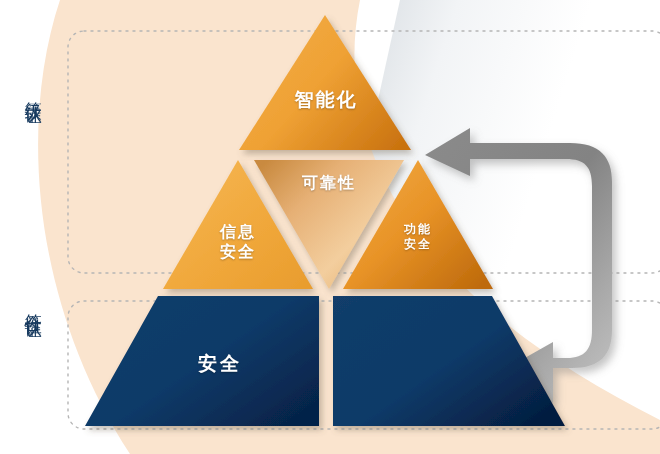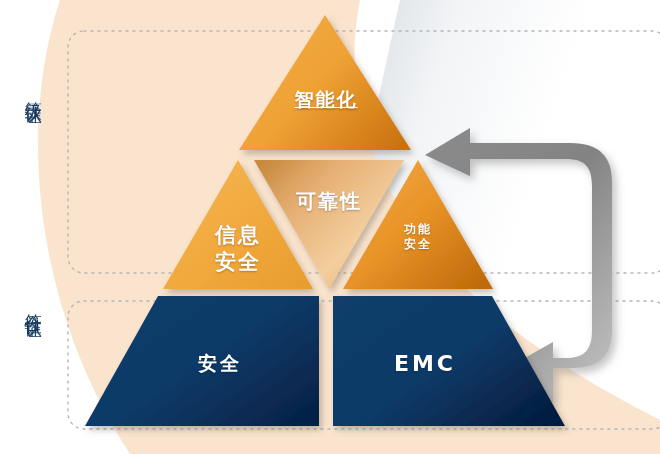--- a/index.html
+++ b/index.html
@@ -45,23 +45,23 @@
   .blk-text {
     position: absolute;
     color: #ffffff;
     font-weight: bold;
     text-align: center;
     white-space: pre-line;
     text-shadow: 0 1px 2px rgba(0,0,0,0.28);
     pointer-events: none;
     line-height: 1.28;
   }
-  #t-smart   { left: 268px; top: 88px;  width: 116px; font-size: 19px; letter-spacing: 2px; text-decoration: underline; }
-  #t-reli    { left: 283px; top: 189px; width: 92px;  font-size: 20px; letter-spacing: 2px; }
-  #t-infosec { left: 198px; top: 222px; width: 80px;  font-size: 21px; letter-spacing: 2px; }
+  #t-smart   { left: 268px; top: 88px;  width: 116px; font-size: 19px; letter-spacing: 2px; }
+  #t-reli    { left: 283px; top: 173px; width: 92px;  font-size: 16px; letter-spacing: 2px; }
+  #t-infosec { left: 198px; top: 222px; width: 80px;  font-size: 16px; letter-spacing: 2px; }
   #t-funcsec { left: 378px; top: 222px; width: 80px;  font-size: 12px; letter-spacing: 2px; }
   #t-safety  { left: 170px; top: 352px; width: 100px; font-size: 19px; letter-spacing: 3px; }
   #t-emc     { left: 370px; top: 350px; width: 110px; font-size: 22px; letter-spacing: 3px;
                font-family: "DejaVu Sans", sans-serif; }
 </style>
 </head>
 <body>
 
 <div id="stage">
 
@@ -179,18 +179,17 @@
     <path d="M 333 296 L 492 296 L 565 426 L 333 426 Z" fill="url(#gNavyR)" filter="url(#softShadow)" stroke-linejoin="round"></path>
   </svg>
 
   <div class="blk-text" id="t-smart">智能化</div>
   <div class="blk-text" id="t-reli">可靠性</div>
   <div class="blk-text" id="t-infosec">信息
 安全</div>
   <div class="blk-text" id="t-funcsec">功能
 安全</div>
   <div class="blk-text" id="t-safety">安全</div>
-  <div class="blk-text" id="t-emc">EMC</div>
 
   <div class="vlabel" id="label-grade">等级认证</div>
   <div class="vlabel" id="label-compliance">符合性认证</div>
 
 </div>
 
 </body></html>

